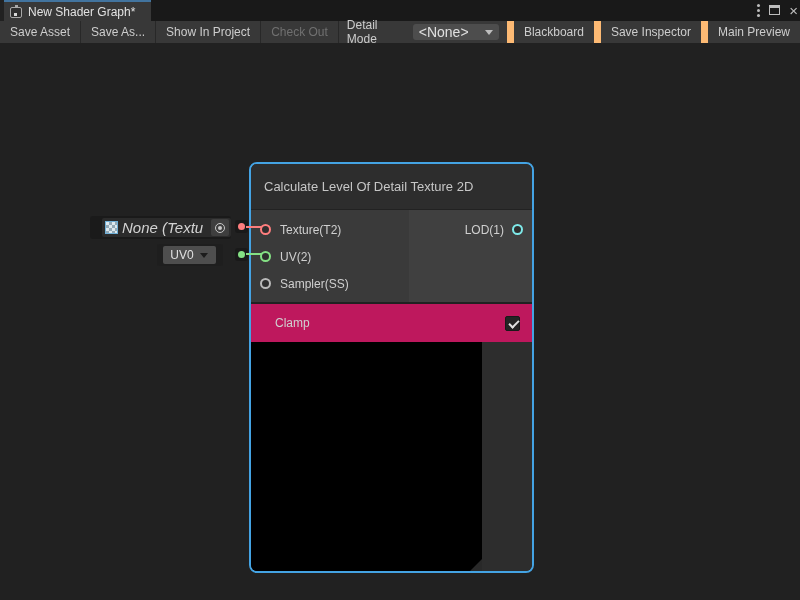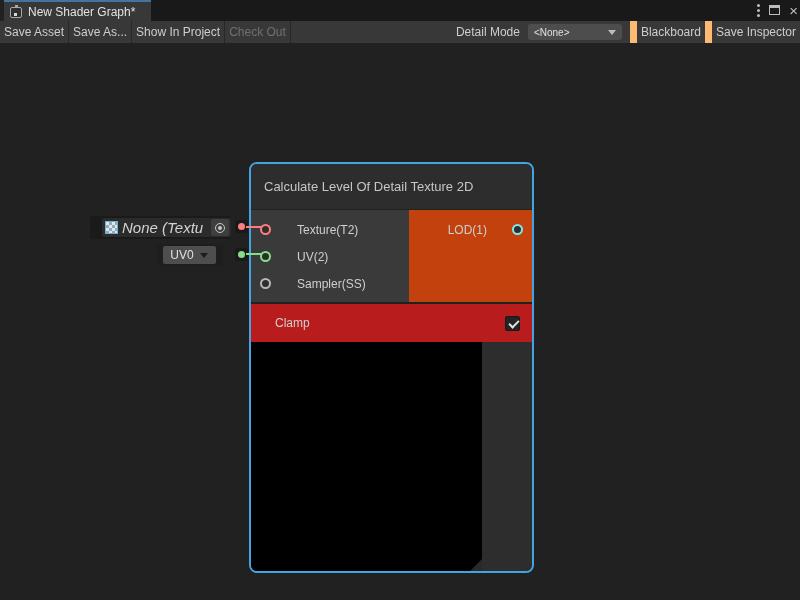--- a/index.html
+++ b/index.html
@@ -18,55 +18,55 @@
   .sg-icon::after  { content:""; position:absolute; left:3px; top:5px; width:3px; height:3px; background:#d8d8d8; }
   .win-controls { position:absolute; top:0; right:6px; height:20px; display:flex; align-items:center; gap:9px; }
   .kebab { width:3px; height:3px; border-radius:50%; background:#bdbdbd;
            box-shadow:0 -5px 0 #bdbdbd, 0 5px 0 #bdbdbd; }
   .maxbox { width:11px; height:10px; border:1px solid #bdbdbd; border-top:3px solid #bdbdbd; }
   .closex { font-size:15px; line-height:15px; color:#bdbdbd; }
 
   
   .toolbar { position:absolute; top:21px; left:0; width:800px; height:22px; background:#383838;
              display:flex; align-items:stretch; font-size:12px; color:#cdcdcd; }
-  .tbtn { display:flex; align-items:center; padding:0 4px; border-right:1px solid #282828; cursor:default; white-space:nowrap; }
+  .tbtn { display:flex; align-items:center; padding:0 10px; border-right:1px solid #282828; cursor:default; white-space:nowrap; }
   .tbtn.disabled { color:#707070; }
   .tb-right { margin-left:auto; display:flex; align-items:stretch; }
   .cm-label { display:flex; align-items:center; padding:0 8px; }
   .dropdown { align-self:center; width:94px; height:16px; background:#4d4d4d; border-radius:3px;
               display:flex; align-items:center; padding:0 6px; margin-right:8px; position:relative; }
-  .dropdown span { font-size:10px; color:#e0e0e0; }
+  .dropdown span { font-size:14px; color:#e0e0e0; }
   .dd-arrow { position:absolute; right:6px; top:6px; width:0; height:0;
               border-left:4px solid transparent; border-right:4px solid transparent; border-top:5px solid #bdbdbd; }
   .tb-right .tbtn { border-left:7px solid #fdba74; border-right:none; }
 
   
   .canvas { position:absolute; top:43px; left:0; width:800px; height:557px; background:#212121; }
 
   
   .node { position:absolute; left:249px; top:119px; width:285px; height:411px;
           border:2px solid #44a3e3; border-radius:8px; background:#2d2d2d; overflow:hidden; }
   .node-header { height:46px; display:flex; align-items:center; padding-left:13px;
                  background:#2d2d2d; border-bottom:1px solid #222222; }
   .node-title { font-size:13px; color:#c6c6c6; white-space:nowrap; }
   .ports { display:flex; height:92px; }
   .ports-in { width:158px; background:#3a3a3a; }
-  .ports-out { flex:1; background:#c2410c;text-align:center; }
-  .port-row { height:27px; display:flex; align-items:center; padding-left:9px;gap:17px; }
+  .ports-out { flex:1; background:#404040;text-align:center; }
+  .port-row { height:27px; display:flex; align-items:center; padding-left:9px; }
   .port-row.first { margin-top:6px; }
   .port-row.out { justify-content:flex-end; padding-right:9px; padding-left:0; }
   .ring { width:11px; height:11px; border-radius:50%; border:2px solid #c8c8c8; background:#2e2e2e; flex:none; }
   .ring.red   { border-color:#ff7e7e; }
   .ring.green { border-color:#84e084; }
   .ring.gray  { border-color:#b9b9b9; }
   .ring.cyan  { border-color:#7ee9e9; }
   .port-label { font-size:12px; color:#cfcfcf; margin-left:9px; white-space:nowrap; }
   .port-label.out { margin-left:0; margin-right:8px; }
 
-  .clamp-row { height:40px; background:#b91c1c; border-top:2px solid #212121;
+  .clamp-row { height:40px; background:#be185d; border-top:2px solid #212121;
                display:flex; align-items:center; }
   .clamp-label { font-size:12px; color:#d0d0d0; padding-left:24px; }
   .checkbox { margin-left:auto; margin-right:12px; width:15px; height:15px; background:#242424;
               border:1px solid #191919; border-radius:2px; position:relative; }
   .checkbox::after { content:""; position:absolute; left:3px; top:3px; width:8px; height:4px;
                      border-left:2px solid #e0e0e0; border-bottom:2px solid #e0e0e0;
                      transform:rotate(-45deg); }
 
   .preview-row { height:229px; background:#2d2d2d; position:relative; }
   .preview { position:absolute; left:0; top:0; width:231px; height:229px; background:#000000; }
@@ -130,20 +130,21 @@
     <div class="tbtn">Show In Project</div>
     <div class="tbtn disabled">Check Out</div>
     <div class="tb-right">
       <div class="cm-label">Detail Mode</div>
       <div class="dropdown">
         <span>&lt;None&gt;</span>
         <i class="dd-arrow"></i>
       </div>
       <div class="tbtn">Blackboard</div>
       <div class="tbtn">Save Inspector</div>
+      <div class="tbtn">Main Preview</div>
     </div>
   </div>
 
   <div class="canvas">
 
     <div class="node">
       <div class="node-header">
         <span class="node-title">Calculate Level Of Detail Texture 2D</span>
       </div>
 

